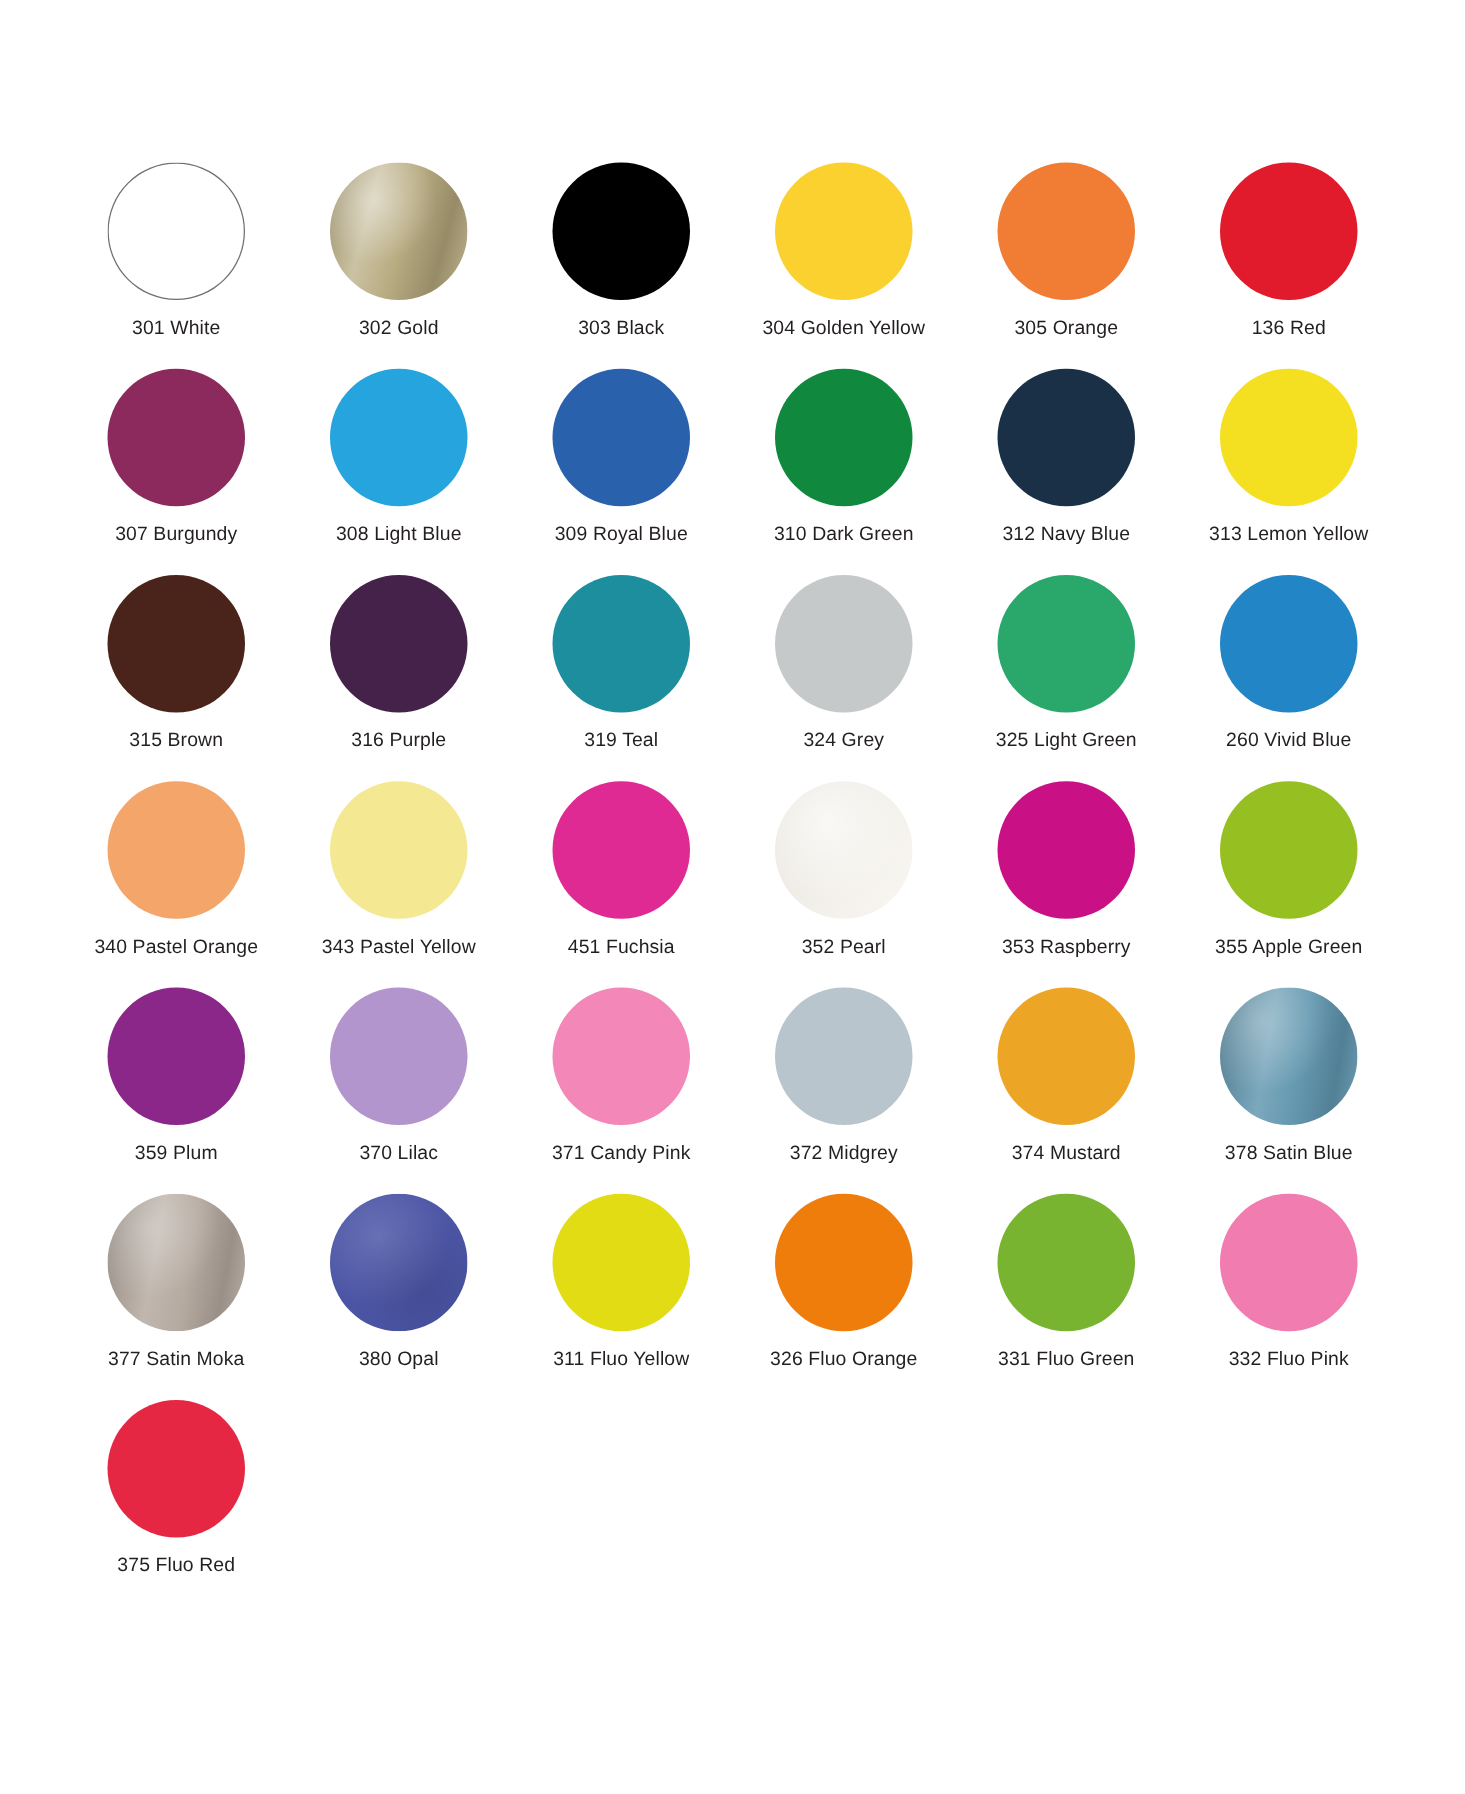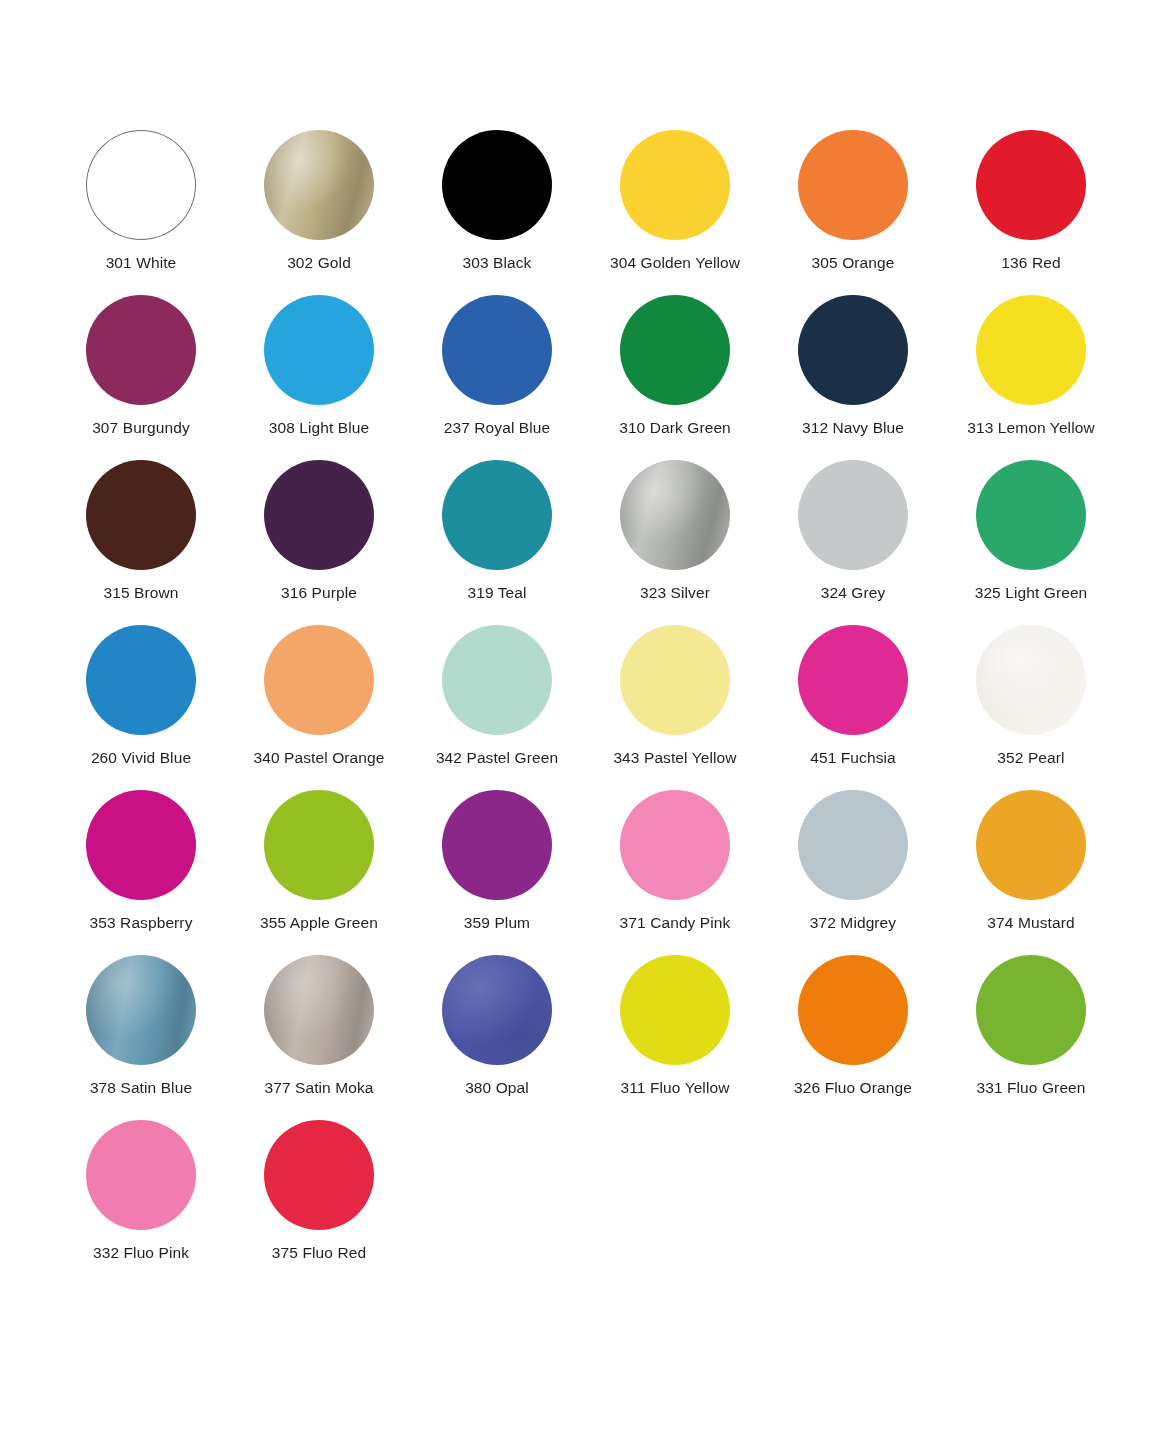--- a/index.html
+++ b/index.html
@@ -92,21 +92,21 @@
       <div class="swatch-cell">
         <div class="swatch-dot" style="background: rgb(140, 42, 93);"></div>
         <div class="swatch-label">307 Burgundy</div>
       </div>
       <div class="swatch-cell">
         <div class="swatch-dot" style="background: rgb(38, 164, 222);"></div>
         <div class="swatch-label">308 Light Blue</div>
       </div>
       <div class="swatch-cell">
         <div class="swatch-dot" style="background: rgb(42, 97, 172);"></div>
-        <div class="swatch-label">237 Royal Blue</div>
+        <div class="swatch-label">309 Royal Blue</div>
       </div>
       <div class="swatch-cell">
         <div class="swatch-dot" style="background: rgb(16, 137, 62);"></div>
         <div class="swatch-label">310 Dark Green</div>
       </div>
       <div class="swatch-cell">
         <div class="swatch-dot" style="background: rgb(26, 48, 71);"></div>
         <div class="swatch-label">312 Navy Blue</div>
       </div>
       <div class="swatch-cell">
@@ -119,44 +119,36 @@
       </div>
       <div class="swatch-cell">
         <div class="swatch-dot" style="background: rgb(69, 34, 73);"></div>
         <div class="swatch-label">316 Purple</div>
       </div>
       <div class="swatch-cell">
         <div class="swatch-dot" style="background: rgb(29, 142, 158);"></div>
         <div class="swatch-label">319 Teal</div>
       </div>
       <div class="swatch-cell">
-        <div class="swatch-dot" style="background: radial-gradient(circle at 32% 28%, rgba(255, 255, 255, 0.42), rgba(255, 255, 255, 0) 46%), linear-gradient(105deg, rgba(0, 0, 0, 0.16) 0%, rgba(255, 255, 255, 0.3) 30%, rgba(255, 255, 255, 0.05) 52%, rgba(0, 0, 0, 0.17) 78%, rgba(255, 255, 255, 0.16) 100%), rgb(166, 169, 164);"></div>
-        <div class="swatch-label">323 Silver</div>
-      </div>
-      <div class="swatch-cell">
         <div class="swatch-dot" style="background: rgb(198, 201, 202);"></div>
         <div class="swatch-label">324 Grey</div>
       </div>
       <div class="swatch-cell">
         <div class="swatch-dot" style="background: rgb(42, 167, 107);"></div>
         <div class="swatch-label">325 Light Green</div>
       </div>
       <div class="swatch-cell">
         <div class="swatch-dot" style="background: rgb(34, 133, 198);"></div>
         <div class="swatch-label">260 Vivid Blue</div>
       </div>
       <div class="swatch-cell">
         <div class="swatch-dot" style="background: rgb(244, 165, 105);"></div>
         <div class="swatch-label">340 Pastel Orange</div>
       </div>
       <div class="swatch-cell">
-        <div class="swatch-dot" style="background: rgb(178, 219, 205);"></div>
-        <div class="swatch-label">342 Pastel Green</div>
-      </div>
-      <div class="swatch-cell">
         <div class="swatch-dot" style="background: rgb(244, 232, 146);"></div>
         <div class="swatch-label">343 Pastel Yellow</div>
       </div>
       <div class="swatch-cell">
         <div class="swatch-dot" style="background: rgb(224, 42, 147);"></div>
         <div class="swatch-label">451 Fuchsia</div>
       </div>
       <div class="swatch-cell">
         <div class="swatch-dot" style="background: radial-gradient(circle at 38% 30%, rgba(255, 255, 255, 0.65), rgba(255, 255, 255, 0) 60%), linear-gradient(120deg, rgba(0, 0, 0, 0.05), rgba(255, 255, 255, 0.25)), rgb(247, 244, 237);"></div>
         <div class="swatch-label">352 Pearl</div>
@@ -165,20 +157,24 @@
         <div class="swatch-dot" style="background: rgb(202, 16, 133);"></div>
         <div class="swatch-label">353 Raspberry</div>
       </div>
       <div class="swatch-cell">
         <div class="swatch-dot" style="background: rgb(150, 192, 34);"></div>
         <div class="swatch-label">355 Apple Green</div>
       </div>
       <div class="swatch-cell">
         <div class="swatch-dot" style="background: rgb(138, 39, 137);"></div>
         <div class="swatch-label">359 Plum</div>
+      </div>
+      <div class="swatch-cell">
+        <div class="swatch-dot" style="background: rgb(177, 149, 204);"></div>
+        <div class="swatch-label">370 Lilac</div>
       </div>
       <div class="swatch-cell">
         <div class="swatch-dot" style="background: rgb(242, 135, 184);"></div>
         <div class="swatch-label">371 Candy Pink</div>
       </div>
       <div class="swatch-cell">
         <div class="swatch-dot" style="background: rgb(185, 197, 205);"></div>
         <div class="swatch-label">372 Midgrey</div>
       </div>
       <div class="swatch-cell">

